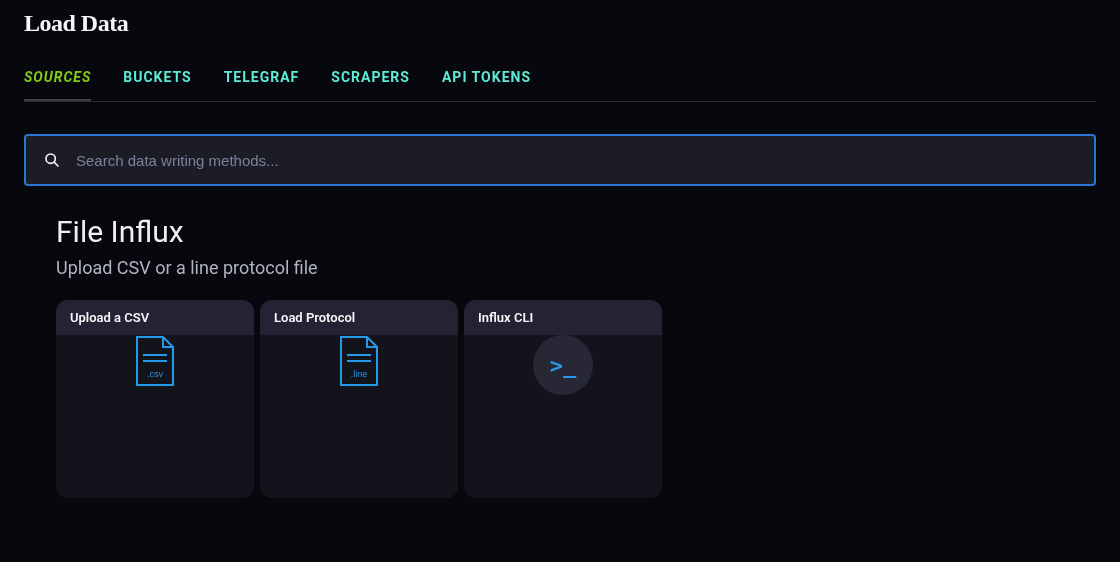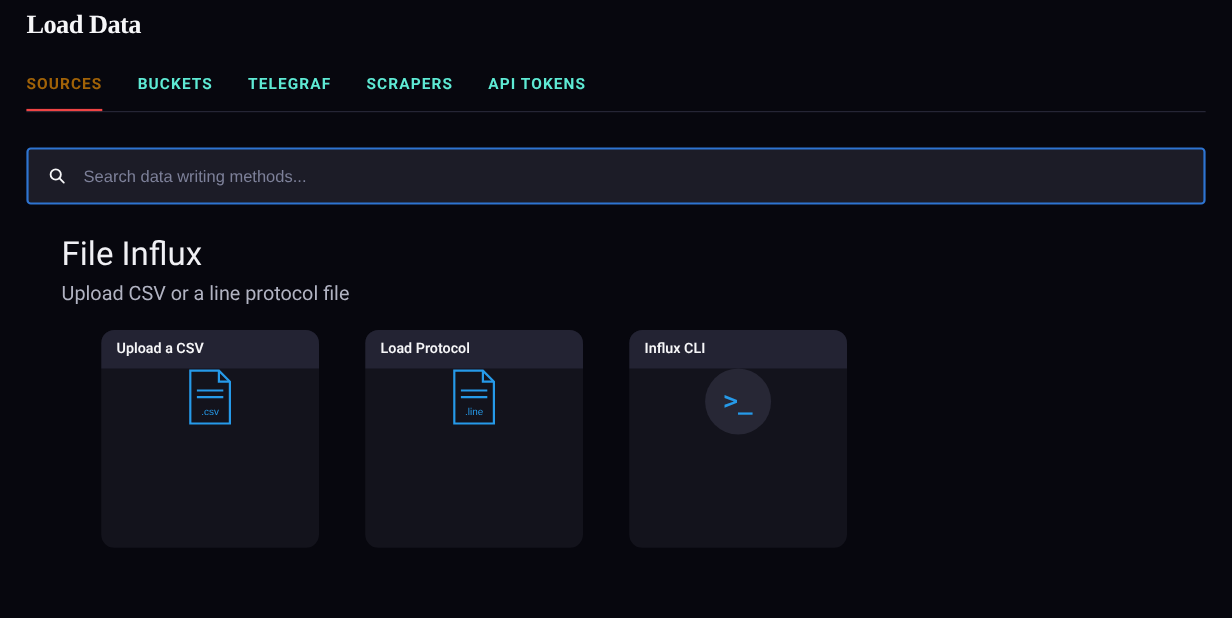--- a/index.html
+++ b/index.html
@@ -36,22 +36,23 @@
     .tab {
       font-size: 14px;
       font-weight: 700;
       letter-spacing: 1px;
       color: #5eead4;
       padding-bottom: 14px;
       cursor: pointer;
       border-bottom: 2px solid transparent;
     }
     .tab.active {
-      color: #a16207;
-      border-bottom: 2px solid #ef4444;
+      color: #84cc16;
+      border-bottom: 2px solid #404040;
+      font-style: italic;
     }
     .search-wrap {
       margin-top: 32px;
       display: flex;
       background: #1c1c27;
       border: 2px solid #2e74d1;
       border-radius: 4px;
       padding: 0 18px;
       height: 52px;
     }
@@ -109,21 +110,20 @@
     }
     .card {
       width: 198px;
       height: 198px;
       background: #13131c;
       border-radius: 12px;
       overflow: hidden;
       cursor: pointer;
       display: flex;
       flex-direction: column;
-      margin-left: 36px;
     }
     .card-header {
       background: #232333;
       padding: 10px 14px;
       font-size: 13px;
       font-weight: 600;
       color: #f6f6f8;
     }
     .card-body {
       flex: 1;

